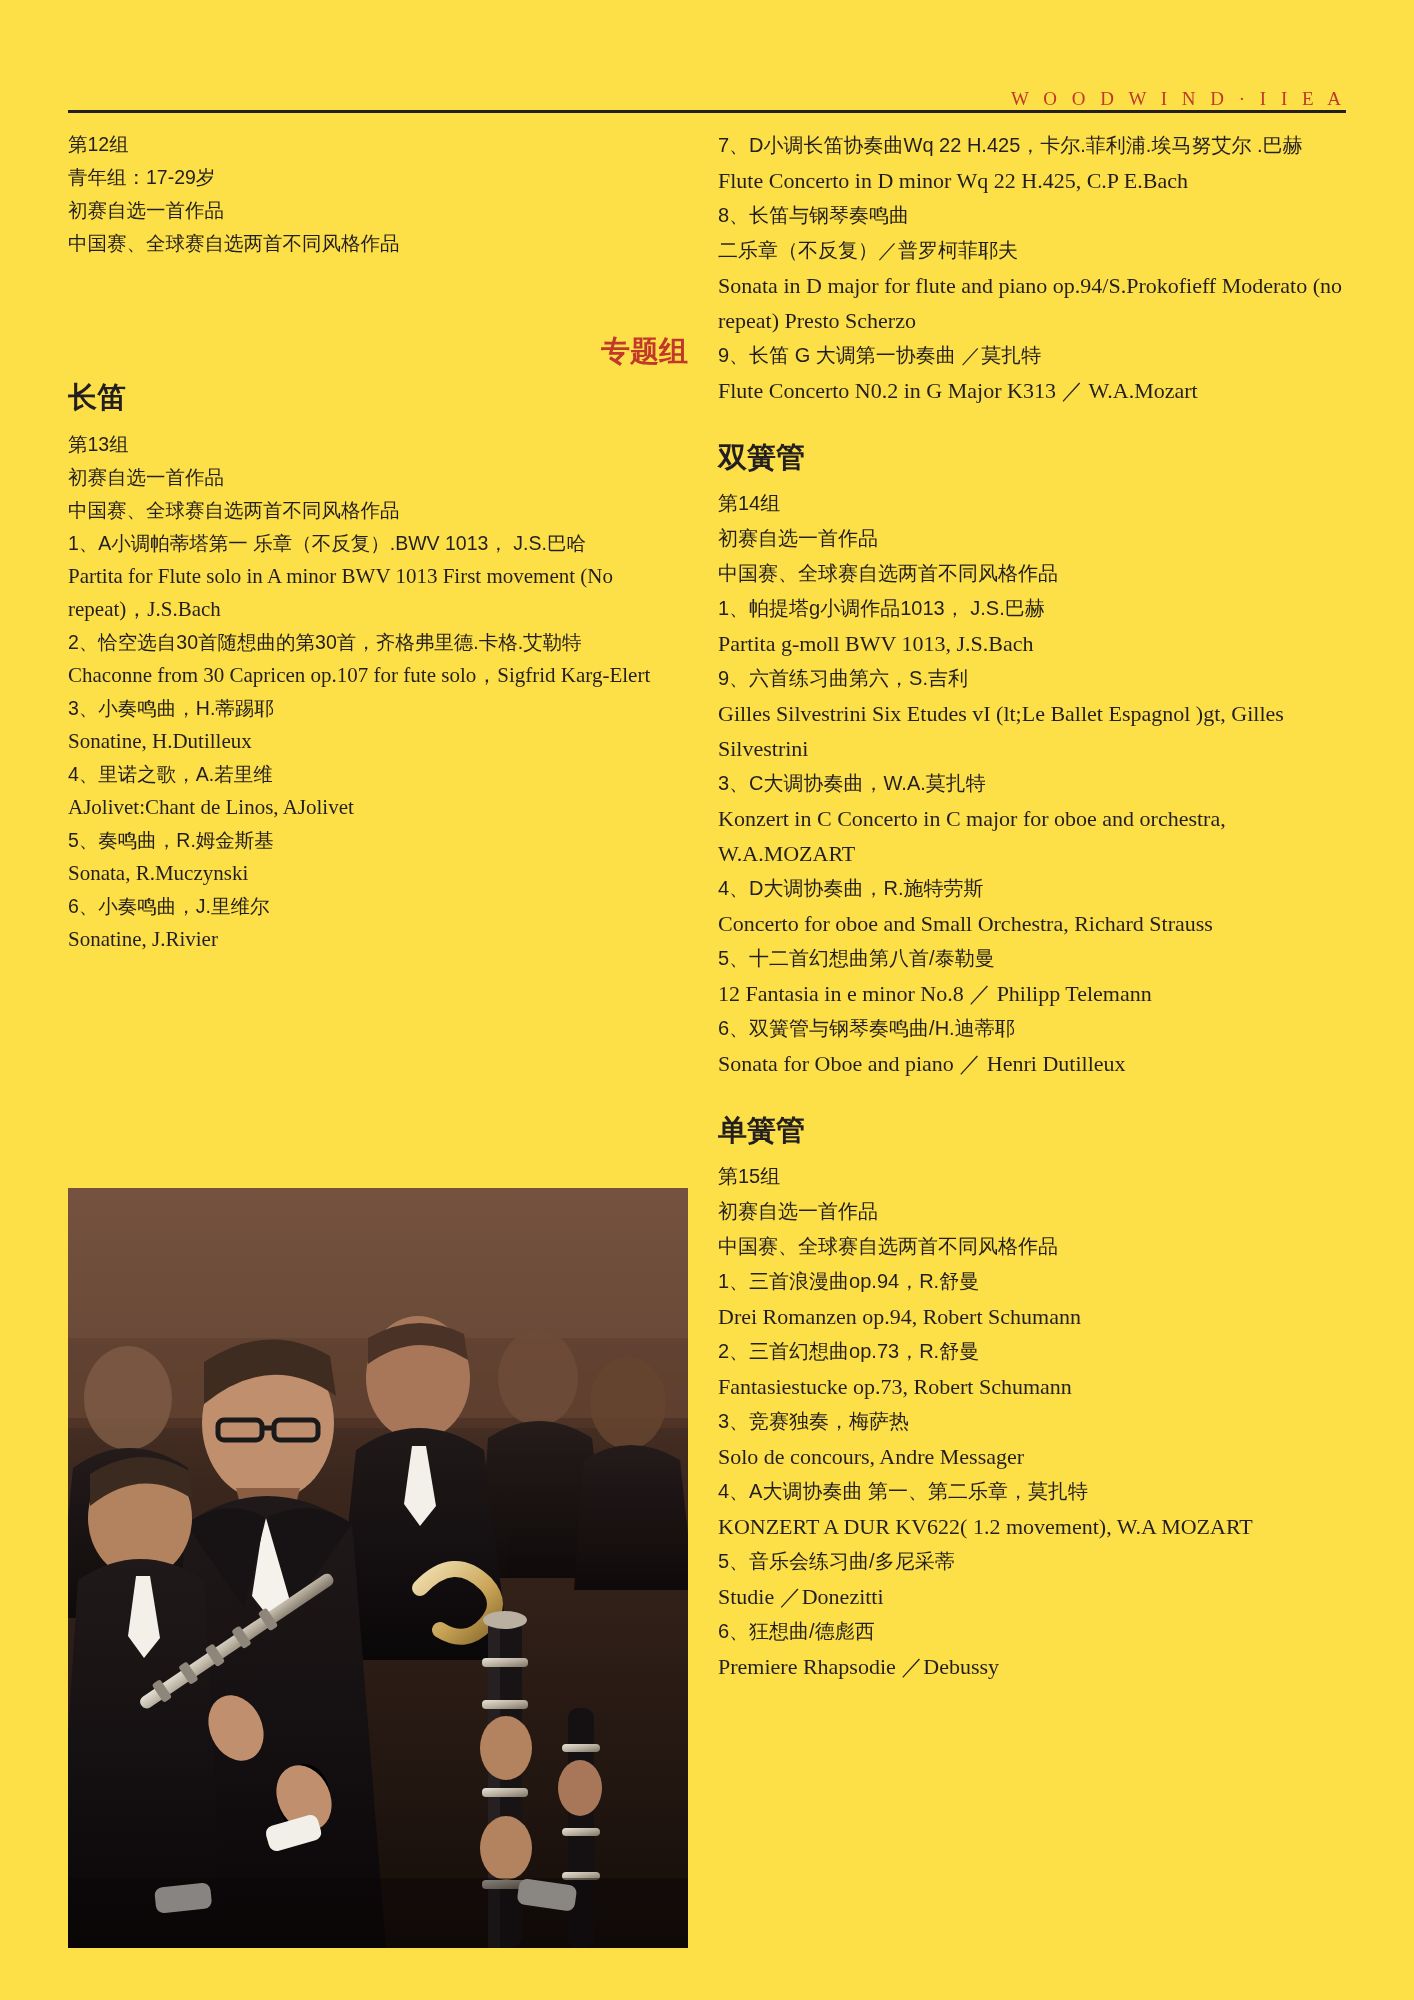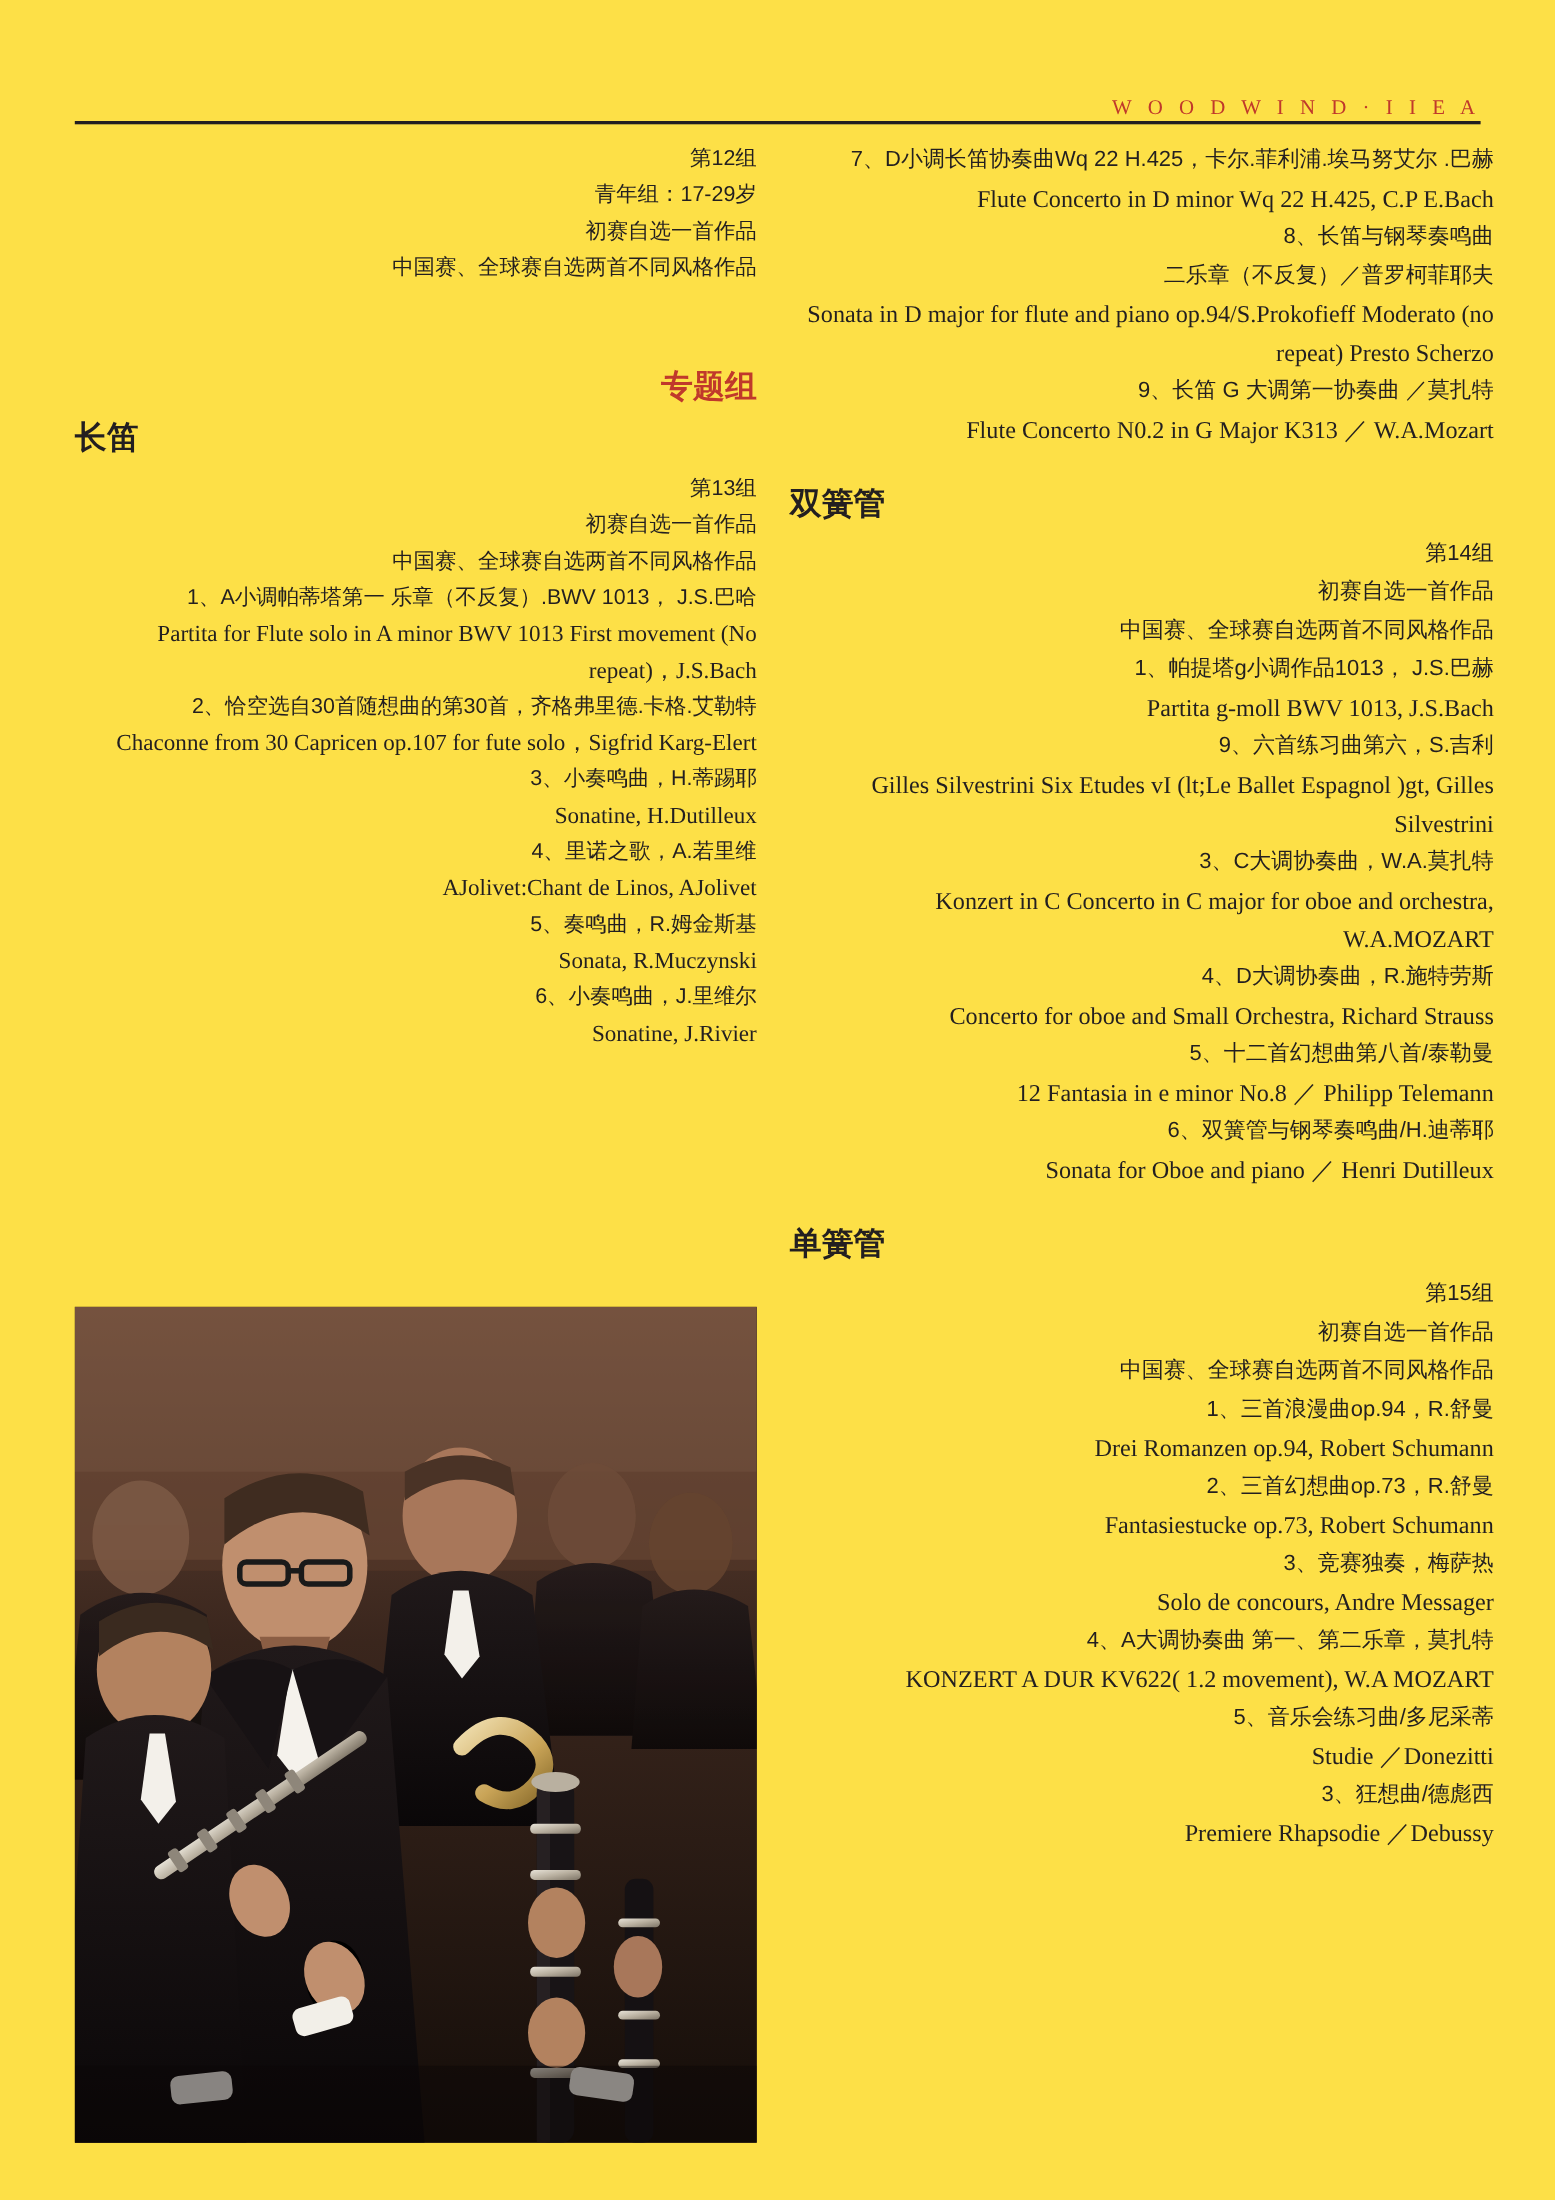--- a/index.html
+++ b/index.html
@@ -49,21 +49,20 @@
   }
   .col-right {
     left: 718px;
     width: 640px;
   }
 
   .line {
     font-size: 19.5px;
     line-height: 33px;
     white-space: pre-wrap;
-    text-align: right;
   }
   .line.cn {
     font-family: "Liberation Sans", sans-serif;
   }
   .line.en {
     font-family: "Liberation Serif", serif;
     font-size: 21px;
   }
   .line.right-cn {
     font-family: Liberation Sans, sans-serif;
@@ -185,21 +184,21 @@
         <div class="line right-cn">1、三首浪漫曲op.94，R.舒曼</div>
         <div class="line right-en">Drei Romanzen op.94, Robert Schumann</div>
         <div class="line right-cn">2、三首幻想曲op.73，R.舒曼</div>
         <div class="line right-en">Fantasiestucke op.73, Robert Schumann</div>
         <div class="line right-cn">3、竞赛独奏，梅萨热</div>
         <div class="line right-en">Solo de concours, Andre Messager</div>
         <div class="line right-cn">4、A大调协奏曲 第一、第二乐章，莫扎特</div>
         <div class="line right-en">KONZERT A DUR KV622( 1.2 movement), W.A MOZART</div>
         <div class="line right-cn">5、音乐会练习曲/多尼采蒂</div>
         <div class="line right-en">Studie ／Donezitti</div>
-        <div class="line right-cn">3、狂想曲/德彪西</div>
+        <div class="line right-cn">6、狂想曲/德彪西</div>
         <div class="line right-en">Premiere Rhapsodie ／Debussy</div>
       </div>
   </div>
 
   <div class="photo">
     <svg width="620" height="760" viewBox="0 0 620 760">
       <defs>
         <linearGradient id="bg" x1="0" y1="0" x2="0" y2="1">
           <stop offset="0%" stop-color="#6b4a3a"></stop>
           <stop offset="40%" stop-color="#3a261d"></stop>

